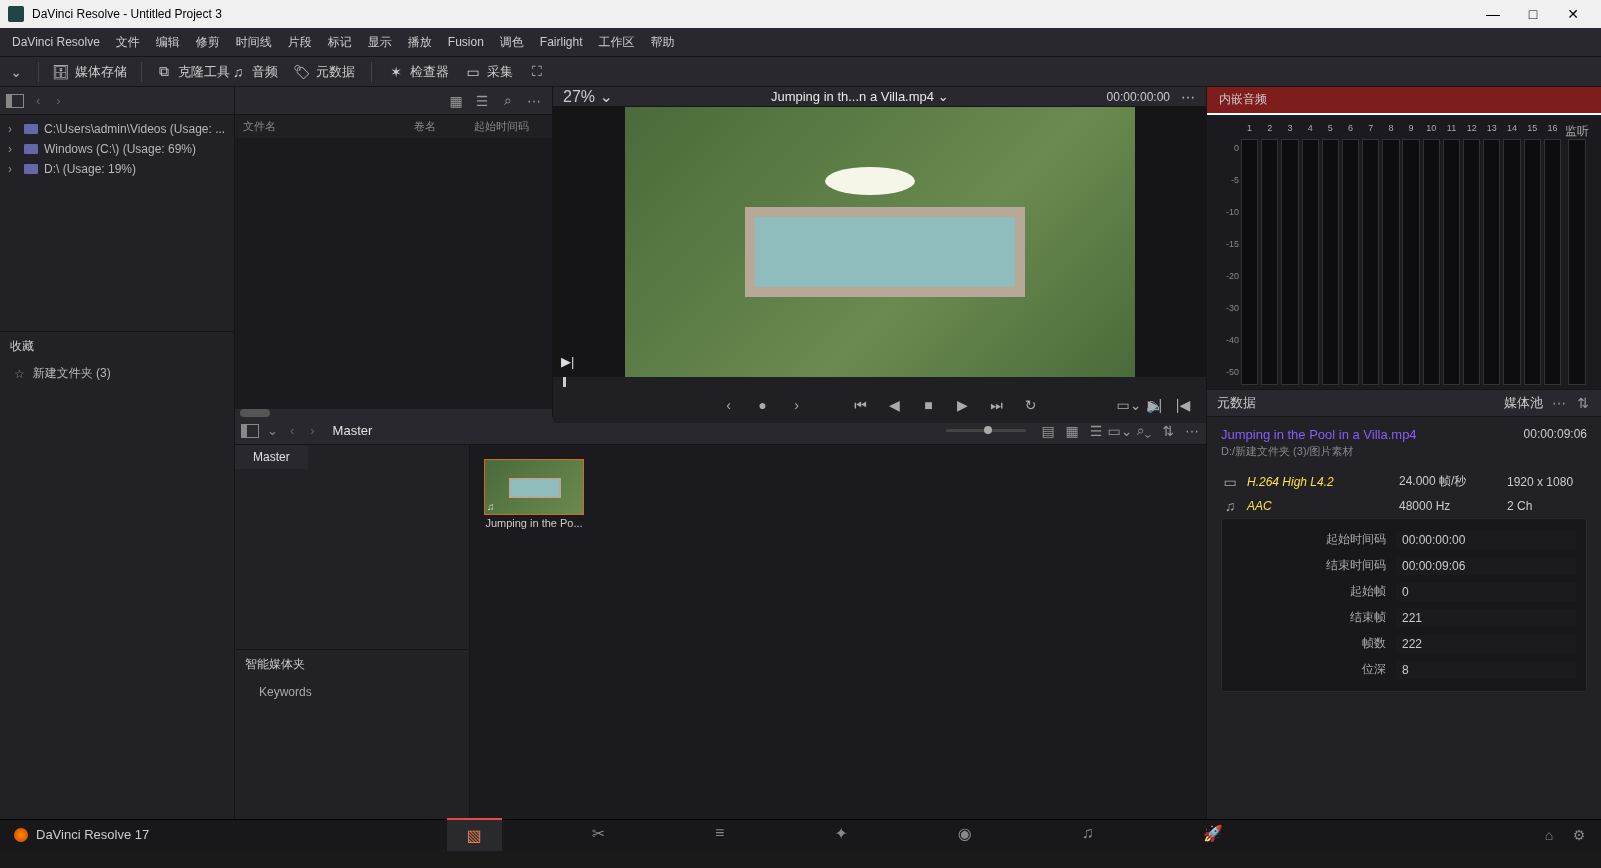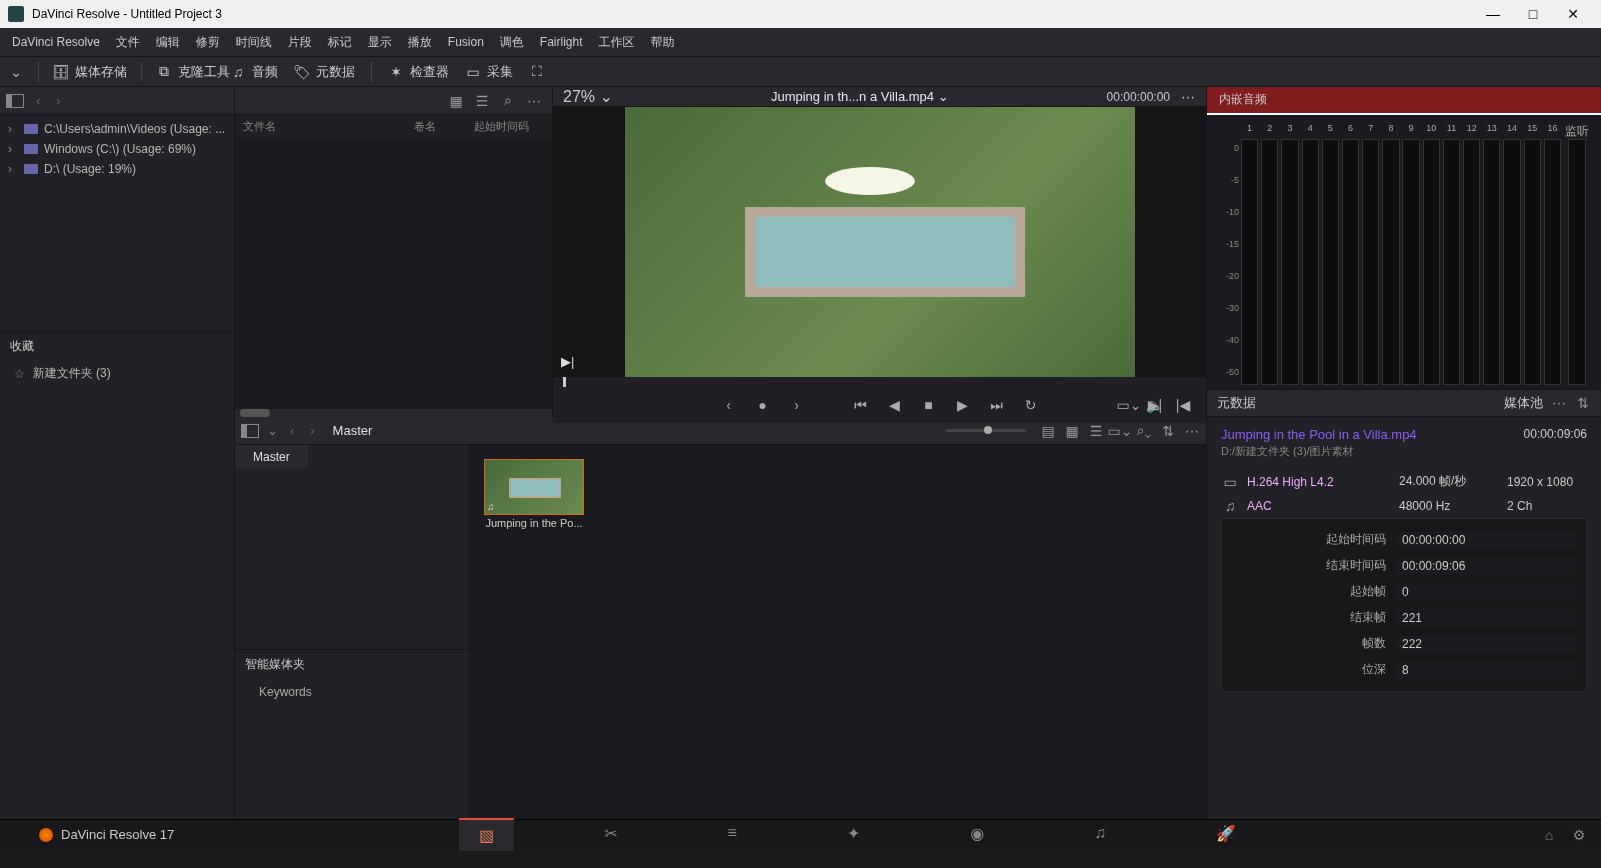--- a/index.html
+++ b/index.html
@@ -115,33 +115,33 @@
 .meter-listen .bar { flex:1; width:18px; background:#0d0d0f; border:1px solid #333;}
 
 .meta-header { height: 28px; background: #28282e; display: flex; align-items: center; padding: 0 10px; border-bottom: 1px solid #151515; border-top: 1px solid #151515;}
 .meta-header .title { flex: 1; color: #ccc; }
 .meta-header .icon { color: #999; cursor: pointer; margin-left: 8px; }
 .meta-body { flex: 1; padding: 10px 14px; overflow-y: auto; font-size: 12px; }
 .meta-name { color: #8b5cf6; font-size: 13px; }
 .meta-path { color: #888; font-size: 11px; padding: 2px 0 10px 0; }
 .meta-row { display: flex; align-items: center; padding: 4px 0; gap: 8px; }
 .meta-row .icon { width: 18px; color: #aaa; }
-.meta-row .v1 { flex: 1; color: #f0abfc; }
+.meta-row .v1 { flex: 1; color: #fde047; font-style: italic; }
 .meta-row .v2 { color: #ccc; width: 100px; }
 .meta-row .v3 { color: #ccc; width: 80px; }
 .meta-duration { float: right; color: #ccc; }
 .detail-head { color: #ccc; padding: 12px 0 8px 0; }
 .detail-box { background: #18181b; border: 1px solid #2a2a2e; border-radius: 3px; padding: 8px 10px; }
 .detail-row { display: flex; padding: 4px 0; }
 .detail-row .lbl { flex: 1; text-align: right; color: #aaa; padding-right: 10px; }
 .detail-row .val { width: 180px; color: #ccc; background:#1b1b1f; padding:2px 6px;}
 
 
 .pagetabs { height: 30px; background: #18181b; display: flex; align-items: center; border-top: 1px solid #000;}
-.pagetabs .brand { display: flex; align-items: flex-end; gap: 8px; padding: 0 14px; color: #ccc; margin-left: 25px; }
+.pagetabs .brand { display: flex; align-items: flex-end; gap: 8px; padding: 0 14px; color: #ccc; }
 .pagetabs .brand .dot { width: 14px; height: 14px; border-radius: 50%; background: radial-gradient(circle,#f80,#c40);}
 .pagetabs .tabs { flex: 1; display: flex; justify-content: center; gap: 70px; }
 .pagetabs .tab { color: #888; cursor: pointer; padding: 6px 20px; font-size: 16px;}
 .pagetabs .tab.active { background: #2a2a2e; color: #e67e50; border-top: 2px solid #e64b3c;}
 .pagetabs .right { display: flex; gap: 14px; padding: 0 14px; color: #888; }
 </style>
 </head>
 <body>
 
 <div class="titlebar">

